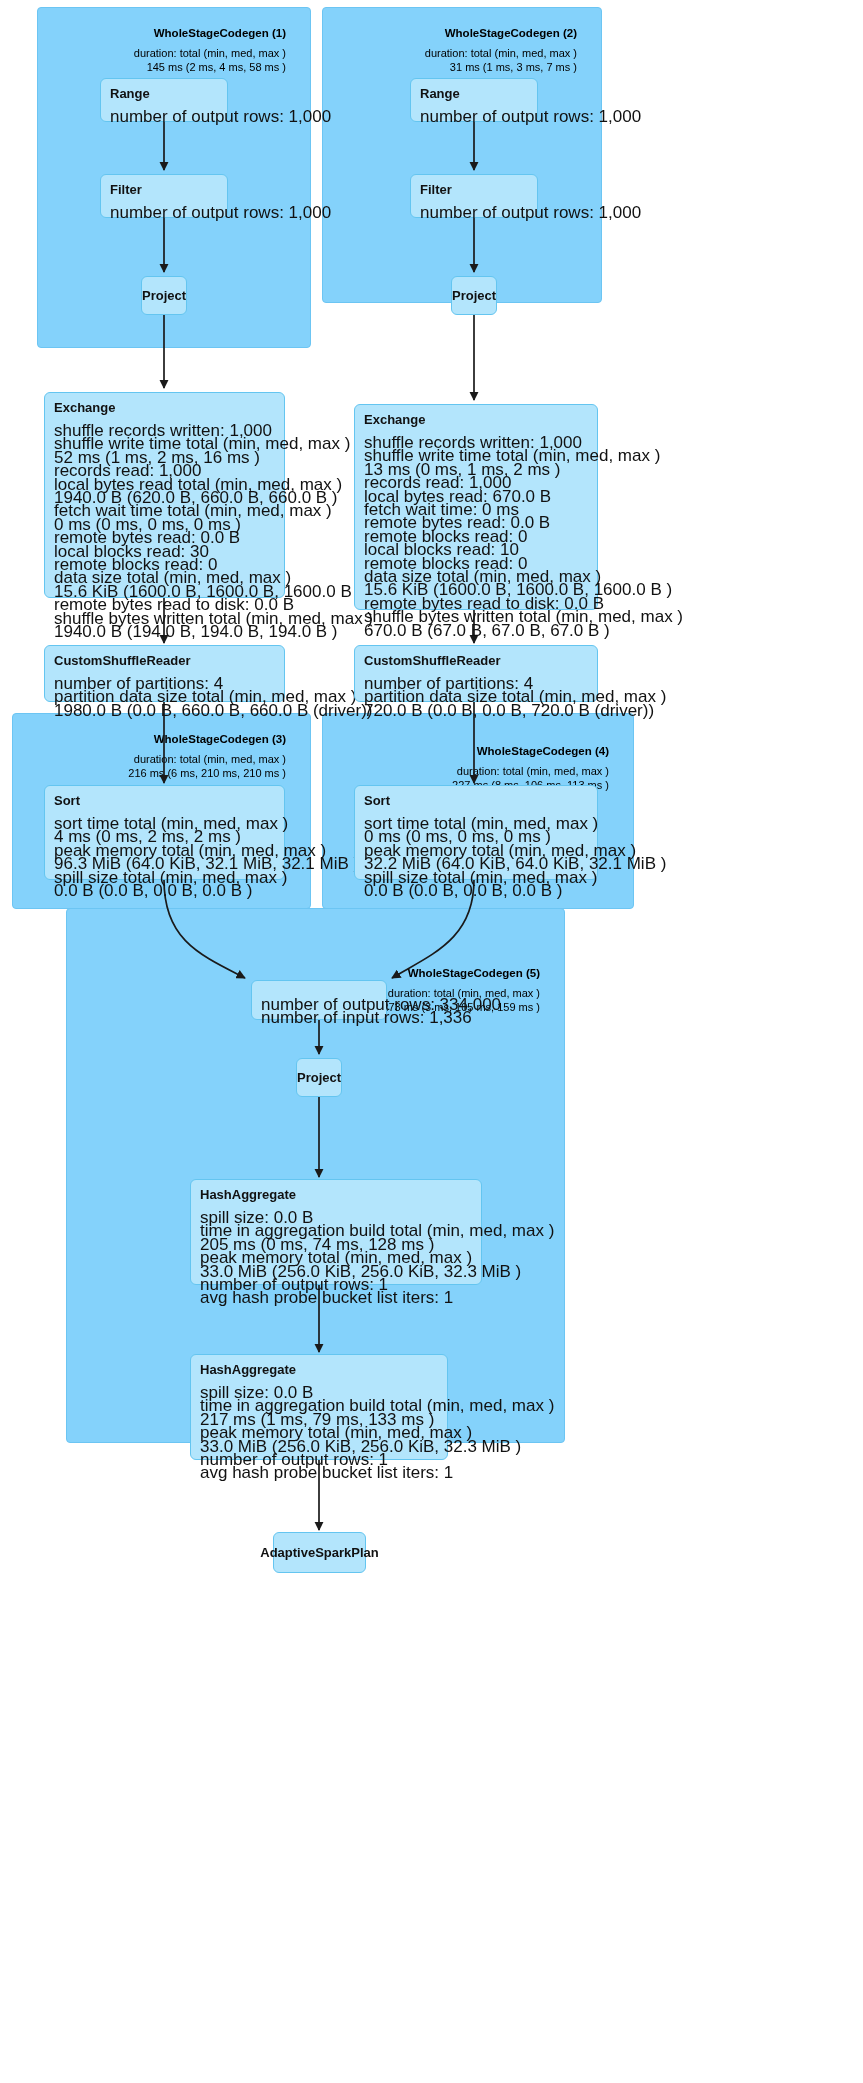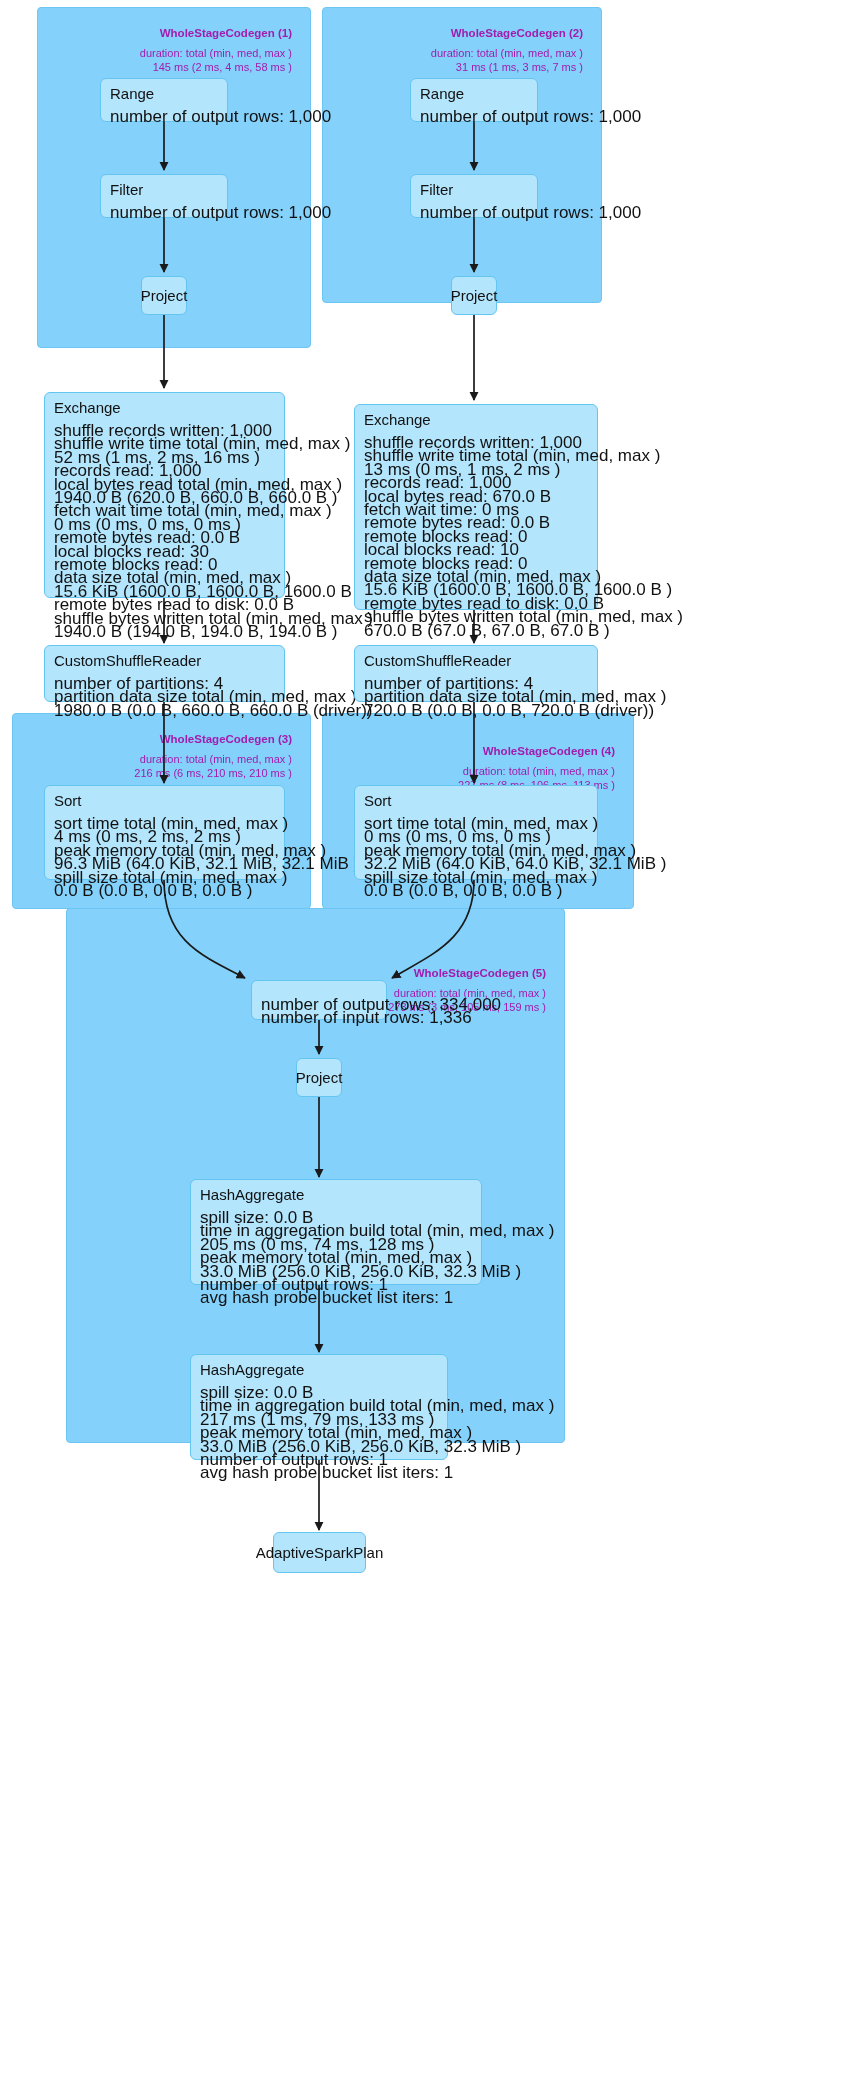--- a/index.html
+++ b/index.html
@@ -21,23 +21,23 @@
   
   .cluster {
     position: absolute;
     background: #84d2fb;
     border: 1px solid #6cc5f3;
     border-radius: 4px;
     box-sizing: border-box;
   }
   .cluster-header {
     position: absolute;
-    right: 18px;
+    right: 24px;
     text-align: right;
-    color: #a21caf;
+    color: #000000;
   }
   .cluster-title {
     font-size: 11.5px;
     font-weight: bold;
     line-height: 15px;
     white-space: nowrap;
   }
   .cluster-metrics {
     font-size: 11px;
     line-height: 13.5px;
@@ -48,22 +48,22 @@
   .node {
     position: absolute;
     background: #b3e5fc;
     border: 1px solid #64c5f0;
     border-radius: 6px;
     box-sizing: border-box;
     padding: 8px 9px 9px 9px;
     color: #111111;
   }
   .node-title {
-    font-size: 15px;
-    font-weight: normal;
+    font-size: 13px;
+    font-weight: bold;
     line-height: 14px;
     white-space: nowrap;
   }
   .node-metrics {
     font-size: 17px;
     line-height: 13.4px;
     white-space: pre;
     margin-top: 9px;
   }
   .node.titleonly {

